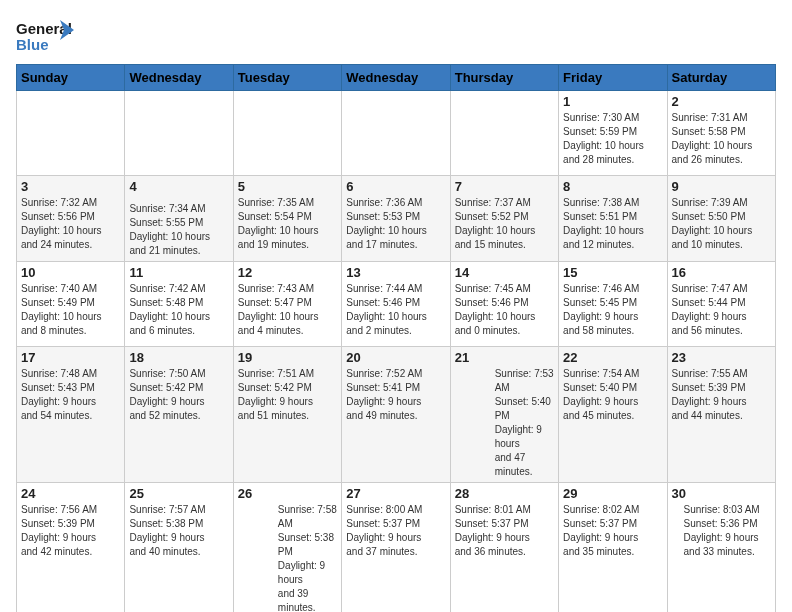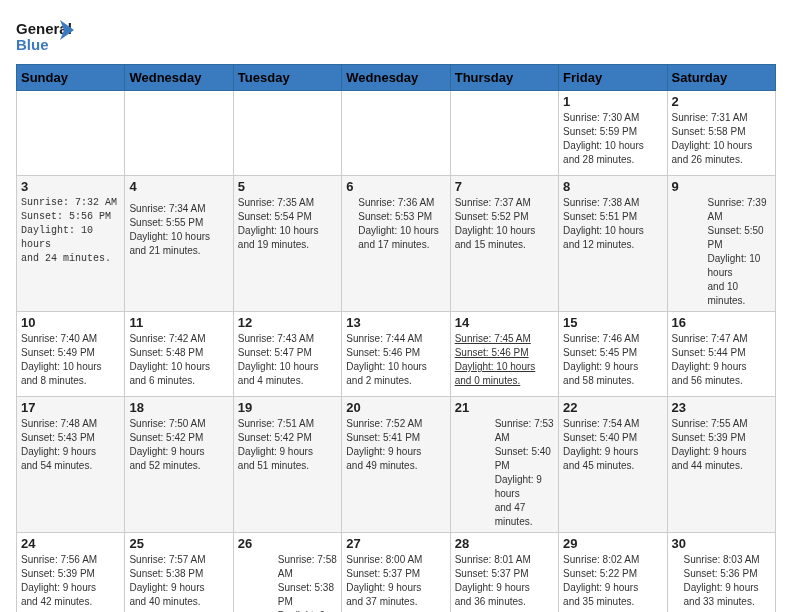--- a/index.html
+++ b/index.html
@@ -121,63 +121,63 @@
           <span class="day-number">2</span>
           <div class="day-info" style="white-space: pre-line;">Sunrise: 7:31 AM
 Sunset: 5:58 PM
 Daylight: 10 hours
 and 26 minutes.</div>
         </td>
       </tr>
       <tr>
         <td>
           <span class="day-number">3</span>
-          <div class="day-info" style="white-space: pre-line; font-family: Liberation Mono, monospace;">Sunrise: 7:32 AM
+          <div class="day-info" style="white-space: pre-line;">Sunrise: 7:32 AM
 Sunset: 5:56 PM
 Daylight: 10 hours
 and 24 minutes.</div>
         </td>
         <td>
           <span class="day-number">4</span>
           <div class="day-info" style="white-space: pre-line; margin-top: 8px;">Sunrise: 7:34 AM
 Sunset: 5:55 PM
 Daylight: 10 hours
 and 21 minutes.</div>
         </td>
         <td>
           <span class="day-number">5</span>
           <div class="day-info" style="white-space: pre-line;">Sunrise: 7:35 AM
 Sunset: 5:54 PM
 Daylight: 10 hours
 and 19 minutes.</div>
         </td>
         <td>
           <span class="day-number">6</span>
-          <div class="day-info" style="white-space: pre-line; margin-left: 12px;">Sunrise: 7:36 AM
+          <div class="day-info" style="white-space: pre-line;">Sunrise: 7:36 AM
 Sunset: 5:53 PM
 Daylight: 10 hours
 and 17 minutes.</div>
         </td>
         <td>
           <span class="day-number">7</span>
           <div class="day-info" style="white-space: pre-line;">Sunrise: 7:37 AM
 Sunset: 5:52 PM
 Daylight: 10 hours
 and 15 minutes.</div>
         </td>
         <td>
           <span class="day-number">8</span>
           <div class="day-info" style="white-space: pre-line;">Sunrise: 7:38 AM
 Sunset: 5:51 PM
 Daylight: 10 hours
 and 12 minutes.</div>
         </td>
         <td>
           <span class="day-number">9</span>
-          <div class="day-info" style="white-space: pre-line; margin-left: 36px;">Sunrise: 7:39 AM
+          <div class="day-info" style="white-space: pre-line;">Sunrise: 7:39 AM
 Sunset: 5:50 PM
 Daylight: 10 hours
 and 10 minutes.</div>
         </td>
       </tr>
       <tr>
         <td>
           <span class="day-number">10</span>
           <div class="day-info" style="white-space: pre-line;">Sunrise: 7:40 AM
 Sunset: 5:49 PM
@@ -200,21 +200,21 @@
         </td>
         <td>
           <span class="day-number">13</span>
           <div class="day-info" style="white-space: pre-line;">Sunrise: 7:44 AM
 Sunset: 5:46 PM
 Daylight: 10 hours
 and 2 minutes.</div>
         </td>
         <td>
           <span class="day-number">14</span>
-          <div class="day-info" style="white-space: pre-line; text-decoration: underline;">Sunrise: 7:45 AM
+          <div class="day-info" style="white-space: pre-line;">Sunrise: 7:45 AM
 Sunset: 5:46 PM
 Daylight: 10 hours
 and 0 minutes.</div>
         </td>
         <td>
           <span class="day-number">15</span>
           <div class="day-info" style="white-space: pre-line;">Sunrise: 7:46 AM
 Sunset: 5:45 PM
 Daylight: 9 hours
 and 58 minutes.</div>
@@ -310,21 +310,21 @@
         <td>
           <span class="day-number">28</span>
           <div class="day-info" style="white-space: pre-line;">Sunrise: 8:01 AM
 Sunset: 5:37 PM
 Daylight: 9 hours
 and 36 minutes.</div>
         </td>
         <td>
           <span class="day-number">29</span>
           <div class="day-info" style="white-space: pre-line;">Sunrise: 8:02 AM
-Sunset: 5:22 PM
+Sunset: 5:37 PM
 Daylight: 9 hours
 and 35 minutes.</div>
         </td>
         <td>
           <span class="day-number">30</span>
           <div class="day-info" style="white-space: pre-line; margin-left: 12px;">Sunrise: 8:03 AM
 Sunset: 5:36 PM
 Daylight: 9 hours
 and 33 minutes.</div>
         </td>

